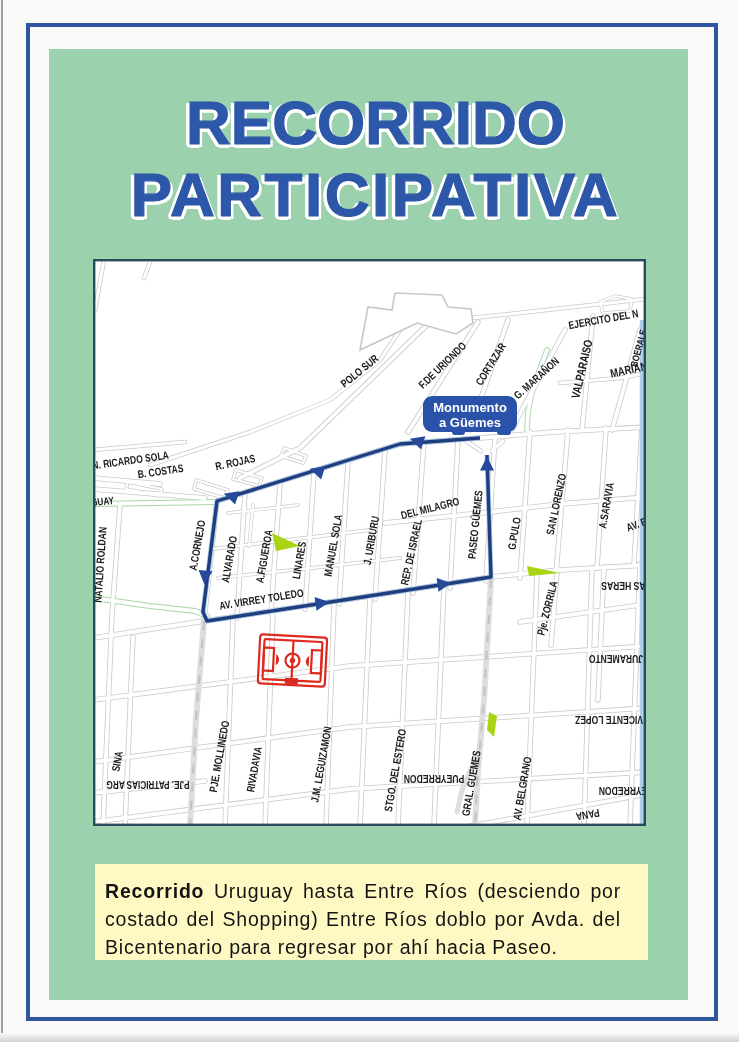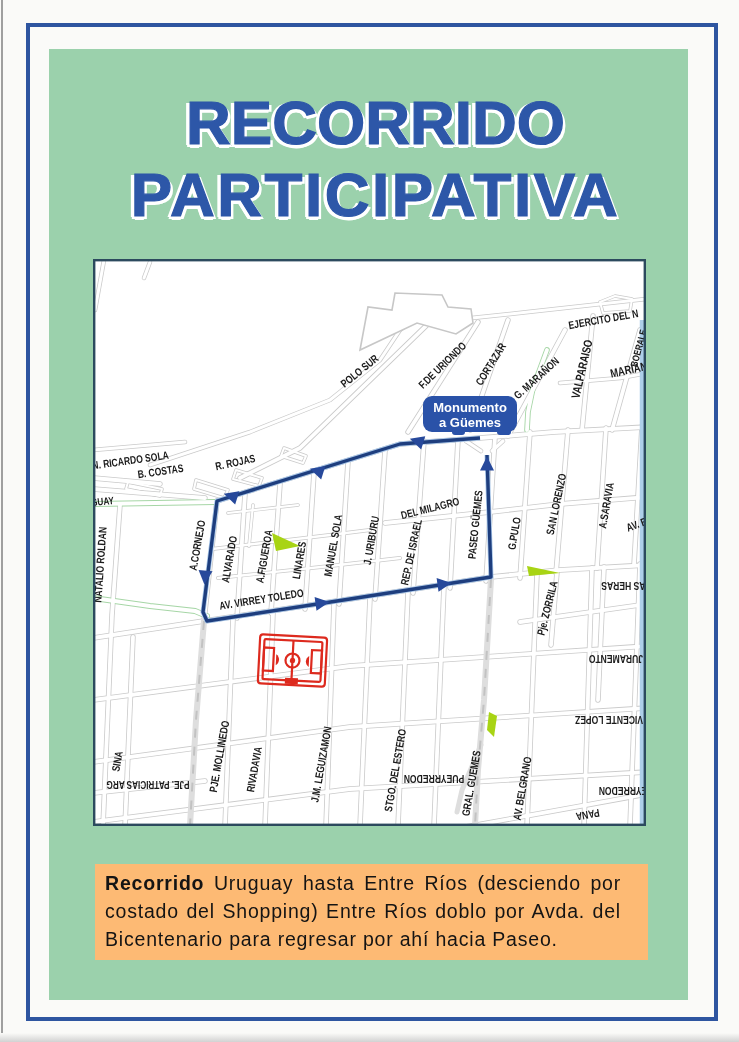--- a/index.html
+++ b/index.html
@@ -300,16 +300,16 @@
         <rect x="452" y="427" width="13" height="8" rx="3" fill="#2a52a8"></rect>
         <rect x="497" y="427" width="14" height="8" rx="3" fill="#2a52a8"></rect>
         <text x="470" y="412" text-anchor="middle" fill="#fff" font-family="'Liberation Sans',sans-serif" font-weight="bold" font-size="13">Monumento</text>
         <text x="470" y="427" text-anchor="middle" fill="#fff" font-family="'Liberation Sans',sans-serif" font-weight="bold" font-size="13">a Güemes</text>
       </g>
 
 <rect x="94.2" y="260.2" width="550.6" height="564.6" fill="none" stroke="#2c4a5e" stroke-width="2.4"></rect>
 </svg>
 </div>
 
-<div style="position:absolute;left:95px;top:864px;width:553px;height:96px;background:#fdba74;
-     box-sizing:border-box;padding:5px 27px 0 10px;
+<div style="position:absolute;left:95px;top:864px;width:553px;height:96px;background:#fef9c3;
+     box-sizing:border-box;padding:13px 27px 0 10px;
      font-size:19.5px;line-height:28px;color:#141414;text-align:justify;letter-spacing:0.8px">
 <b>Recorrido</b> Uruguay hasta Entre Ríos (desciendo por costado del Shopping) Entre Ríos doblo por Avda. del Bicentenario para regresar por ahí hacia Paseo.</div>
 
 </body></html>

